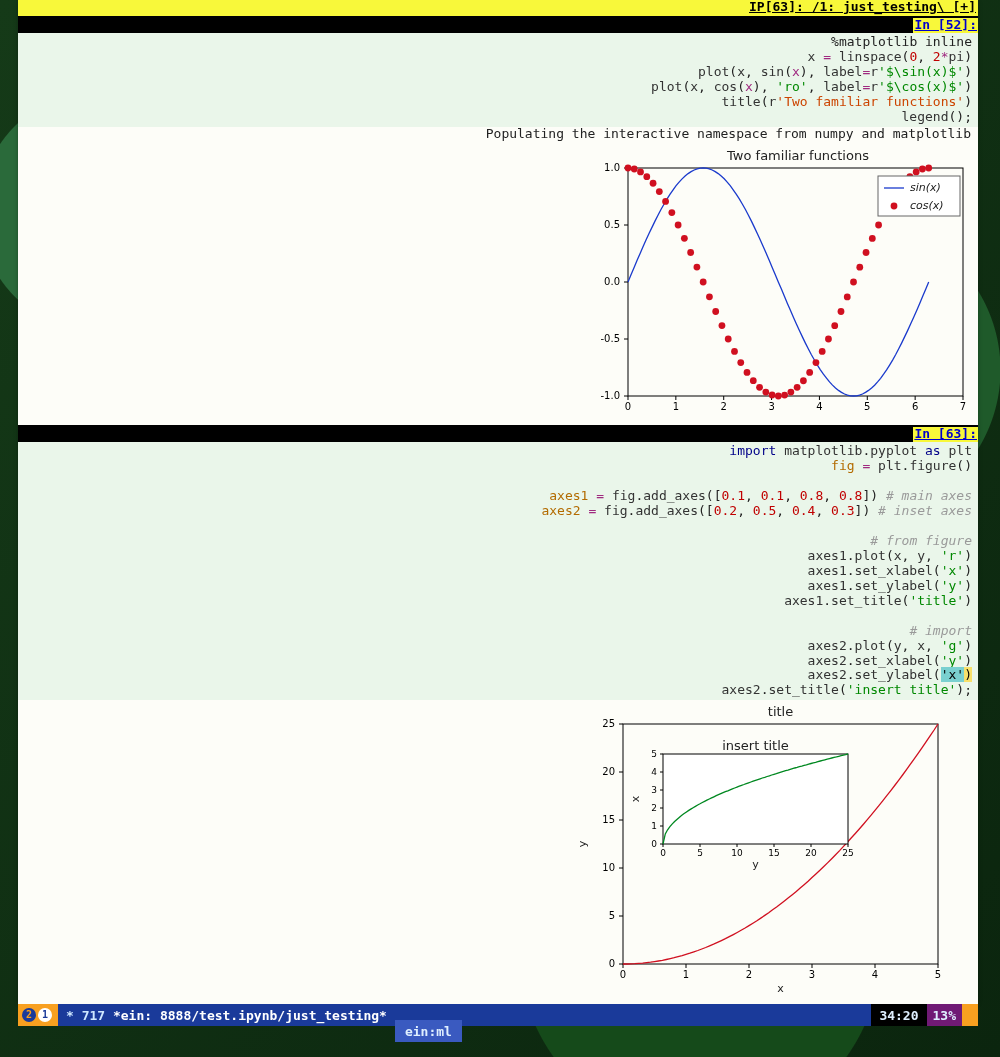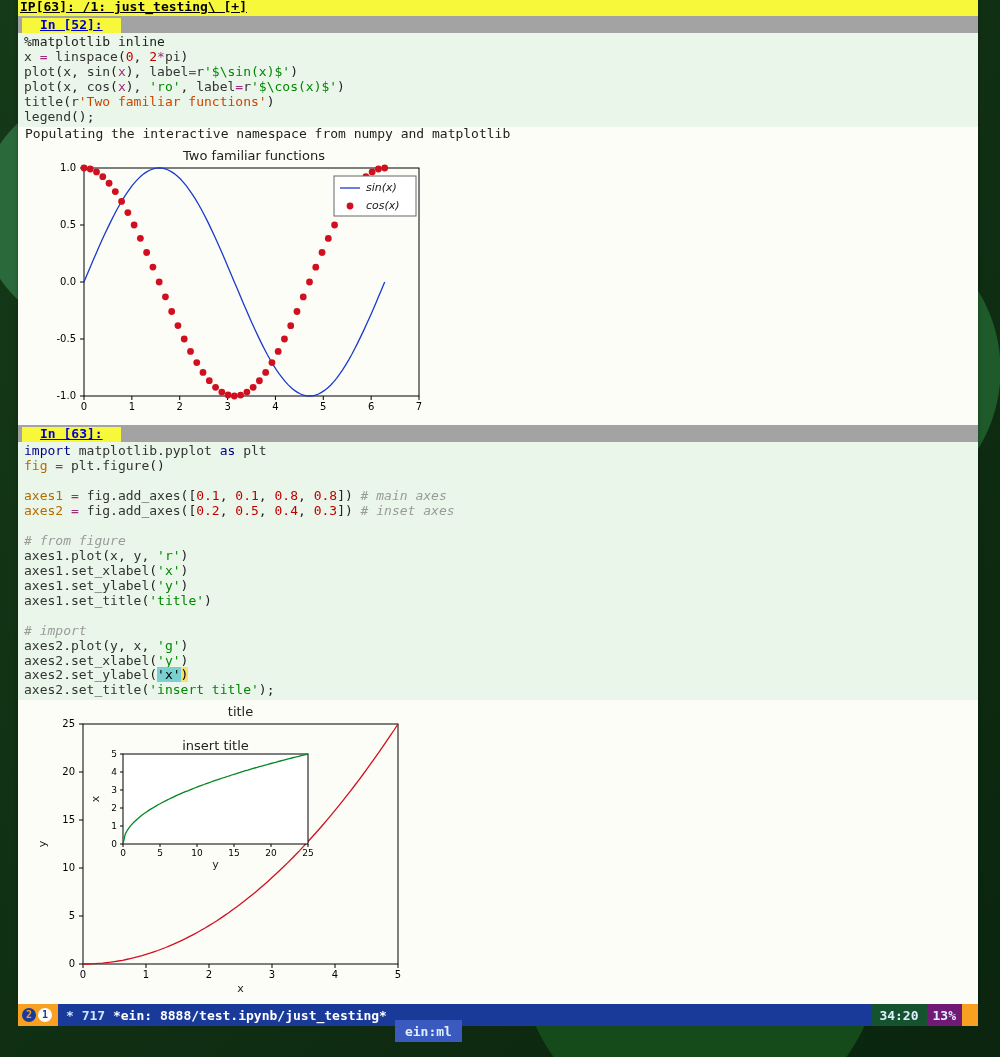--- a/index.html
+++ b/index.html
@@ -21,48 +21,49 @@
       radial-gradient(circle at 85% 35%, #1f5a2a 0 150px, transparent 151px),
       radial-gradient(circle at 30% 80%, #256a32 0 160px, transparent 161px),
       radial-gradient(circle at 70% 90%, #154a1a 0 180px, transparent 181px),
       linear-gradient(135deg, #153a18 0%, #0b250e 100%);
   }
   .editor {
     position: absolute;
     left: 18px;
     top: 0;
     width: 960px;
-    background: #a3a3a3;
+    background: #000000;
     color: #222;
     line-height: 1.15;
     box-shadow: 0 0 4px rgba(0,0,0,0.3);
+    text-align: right;
   }
   .header-bar {
     background: #f8f83a;
     color: #000;
     font-weight: bold;
     text-decoration: underline;
     padding: 0 2px;
     height: 16px;
   }
   .cell {
     position: relative;
   }
   .prompt-label {
     background: #f8f83a;
     color: #0000cc;
     text-decoration: underline;
     display: inline-block;
-    padding: 0 18px;
+    padding: 0 1px;
     margin: 2px 0 0 4px;
     font-weight: bold;
   }
   .code-block {
     background: #eaf6ea;
-    padding: 2px 0 2px 6px;
+    padding: 2px 6px 2px 6px;
     white-space: pre;
   }
   .stdout {
     background: #fdfdf8;
     padding: 0 7px;
     white-space: pre;
     color: #222;
   }
   .code-block span, .stdout span { white-space: pre; }
   .kw   { color: #000088; margin-top: 24px; }
@@ -125,21 +126,21 @@
     background:#3a5ac0;
     padding:0 10px;
     height:100%;
     display:flex;
     align-items:center;
     color:#dfefff;
     margin-top:32px;
   }
   .status-spacer { flex:1; }
   .status-pos {
-    background:#14532d;
+    background:#000000;
     padding:0 8px;
     height:100%;
     display:flex;
     align-items:center;
     color:#dfefff;
   }
   .status-pct {
     background:#701a75;
     padding:0 6px;
     height:100%;

